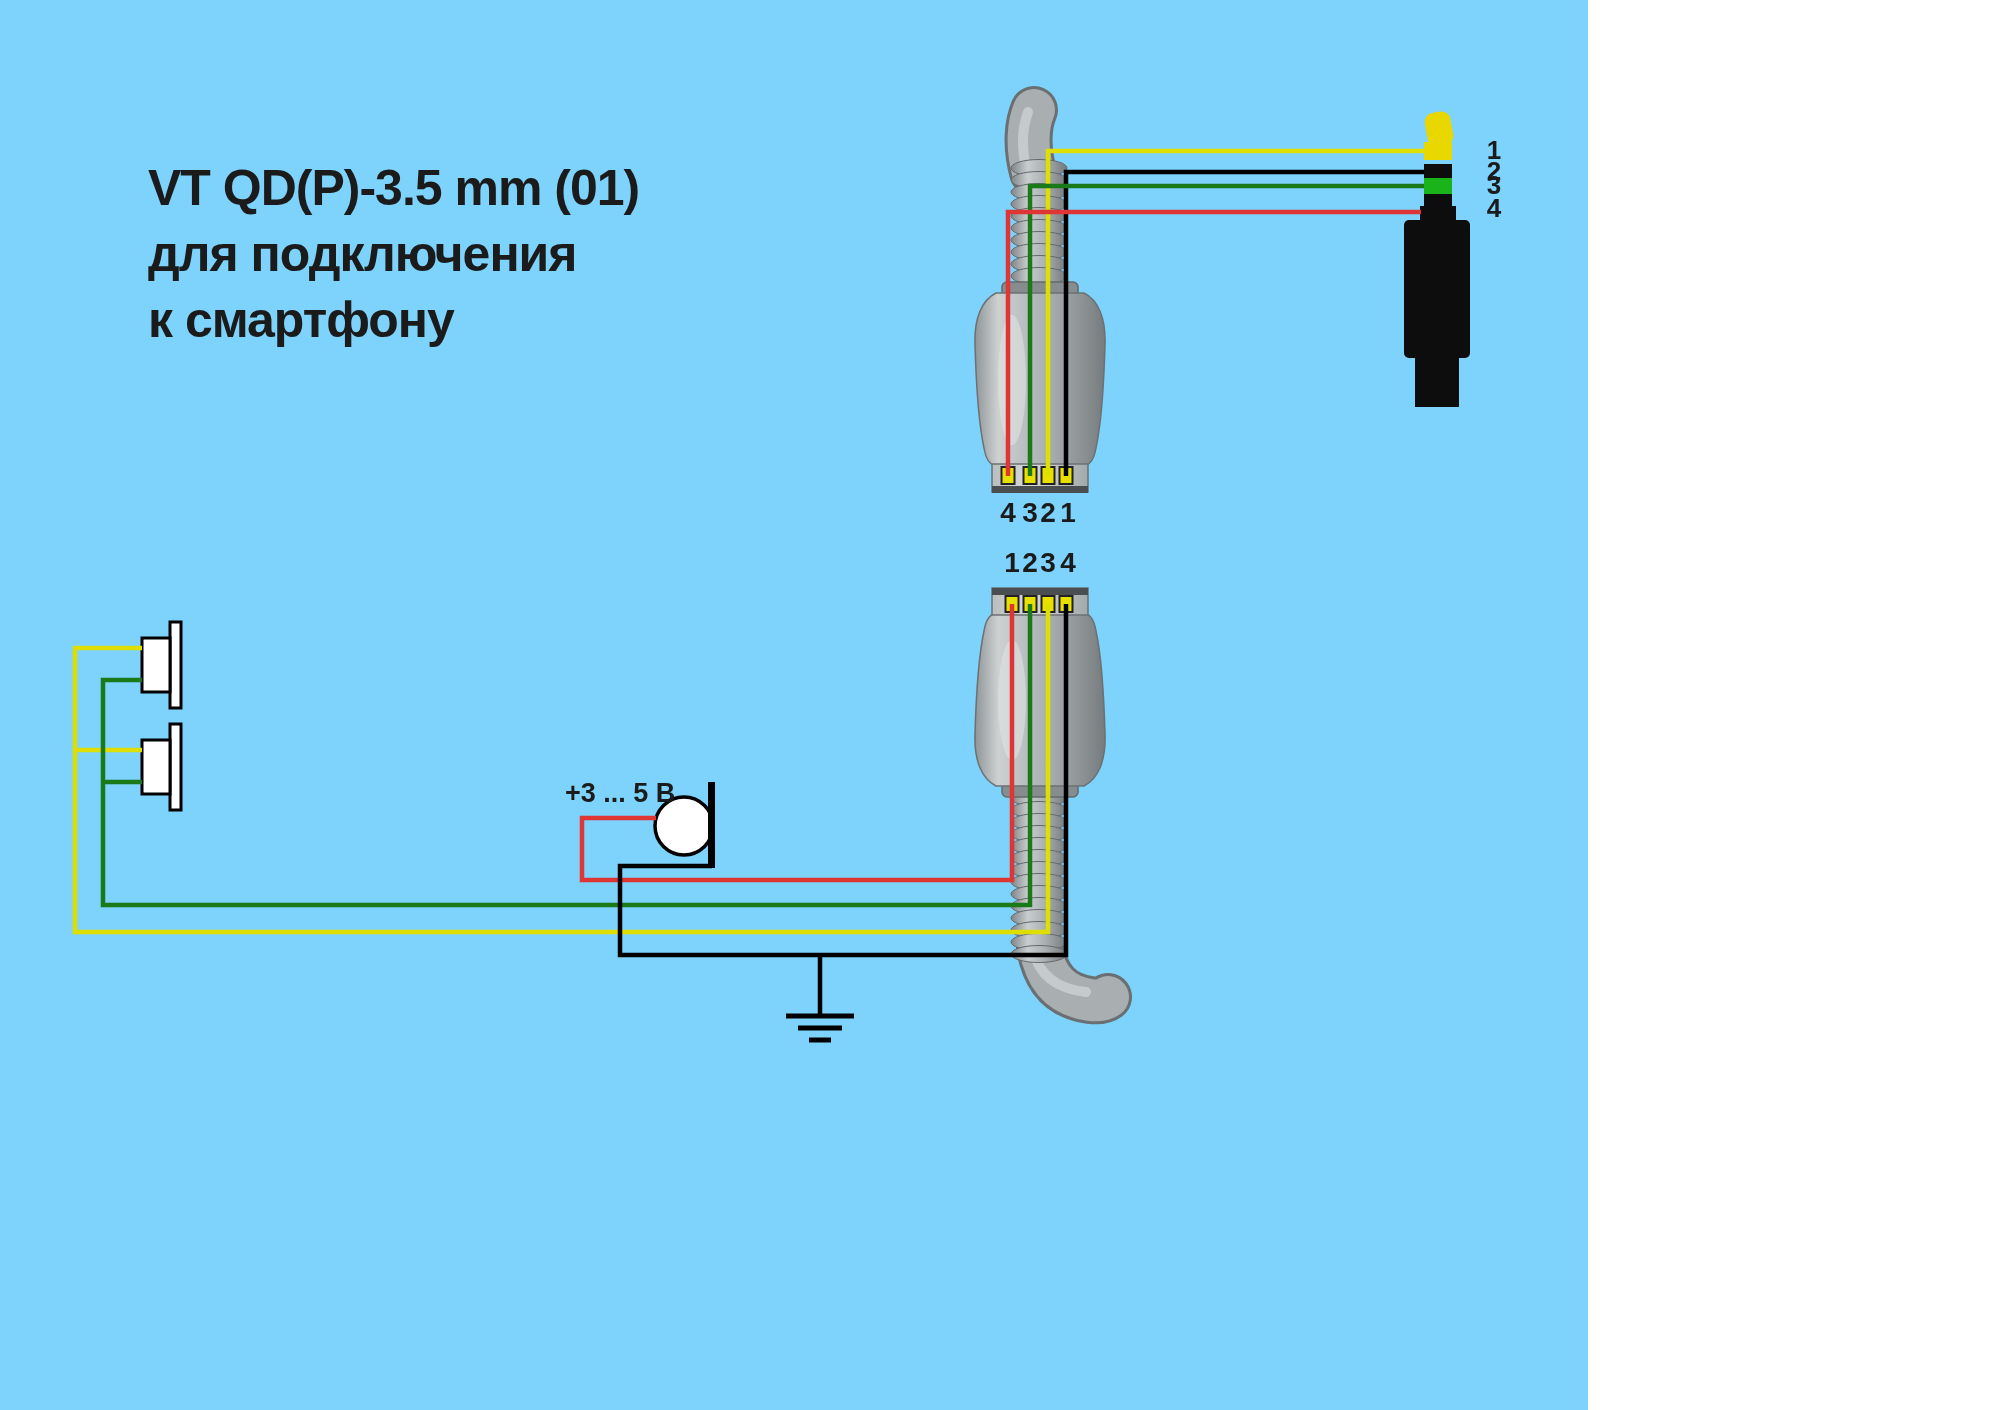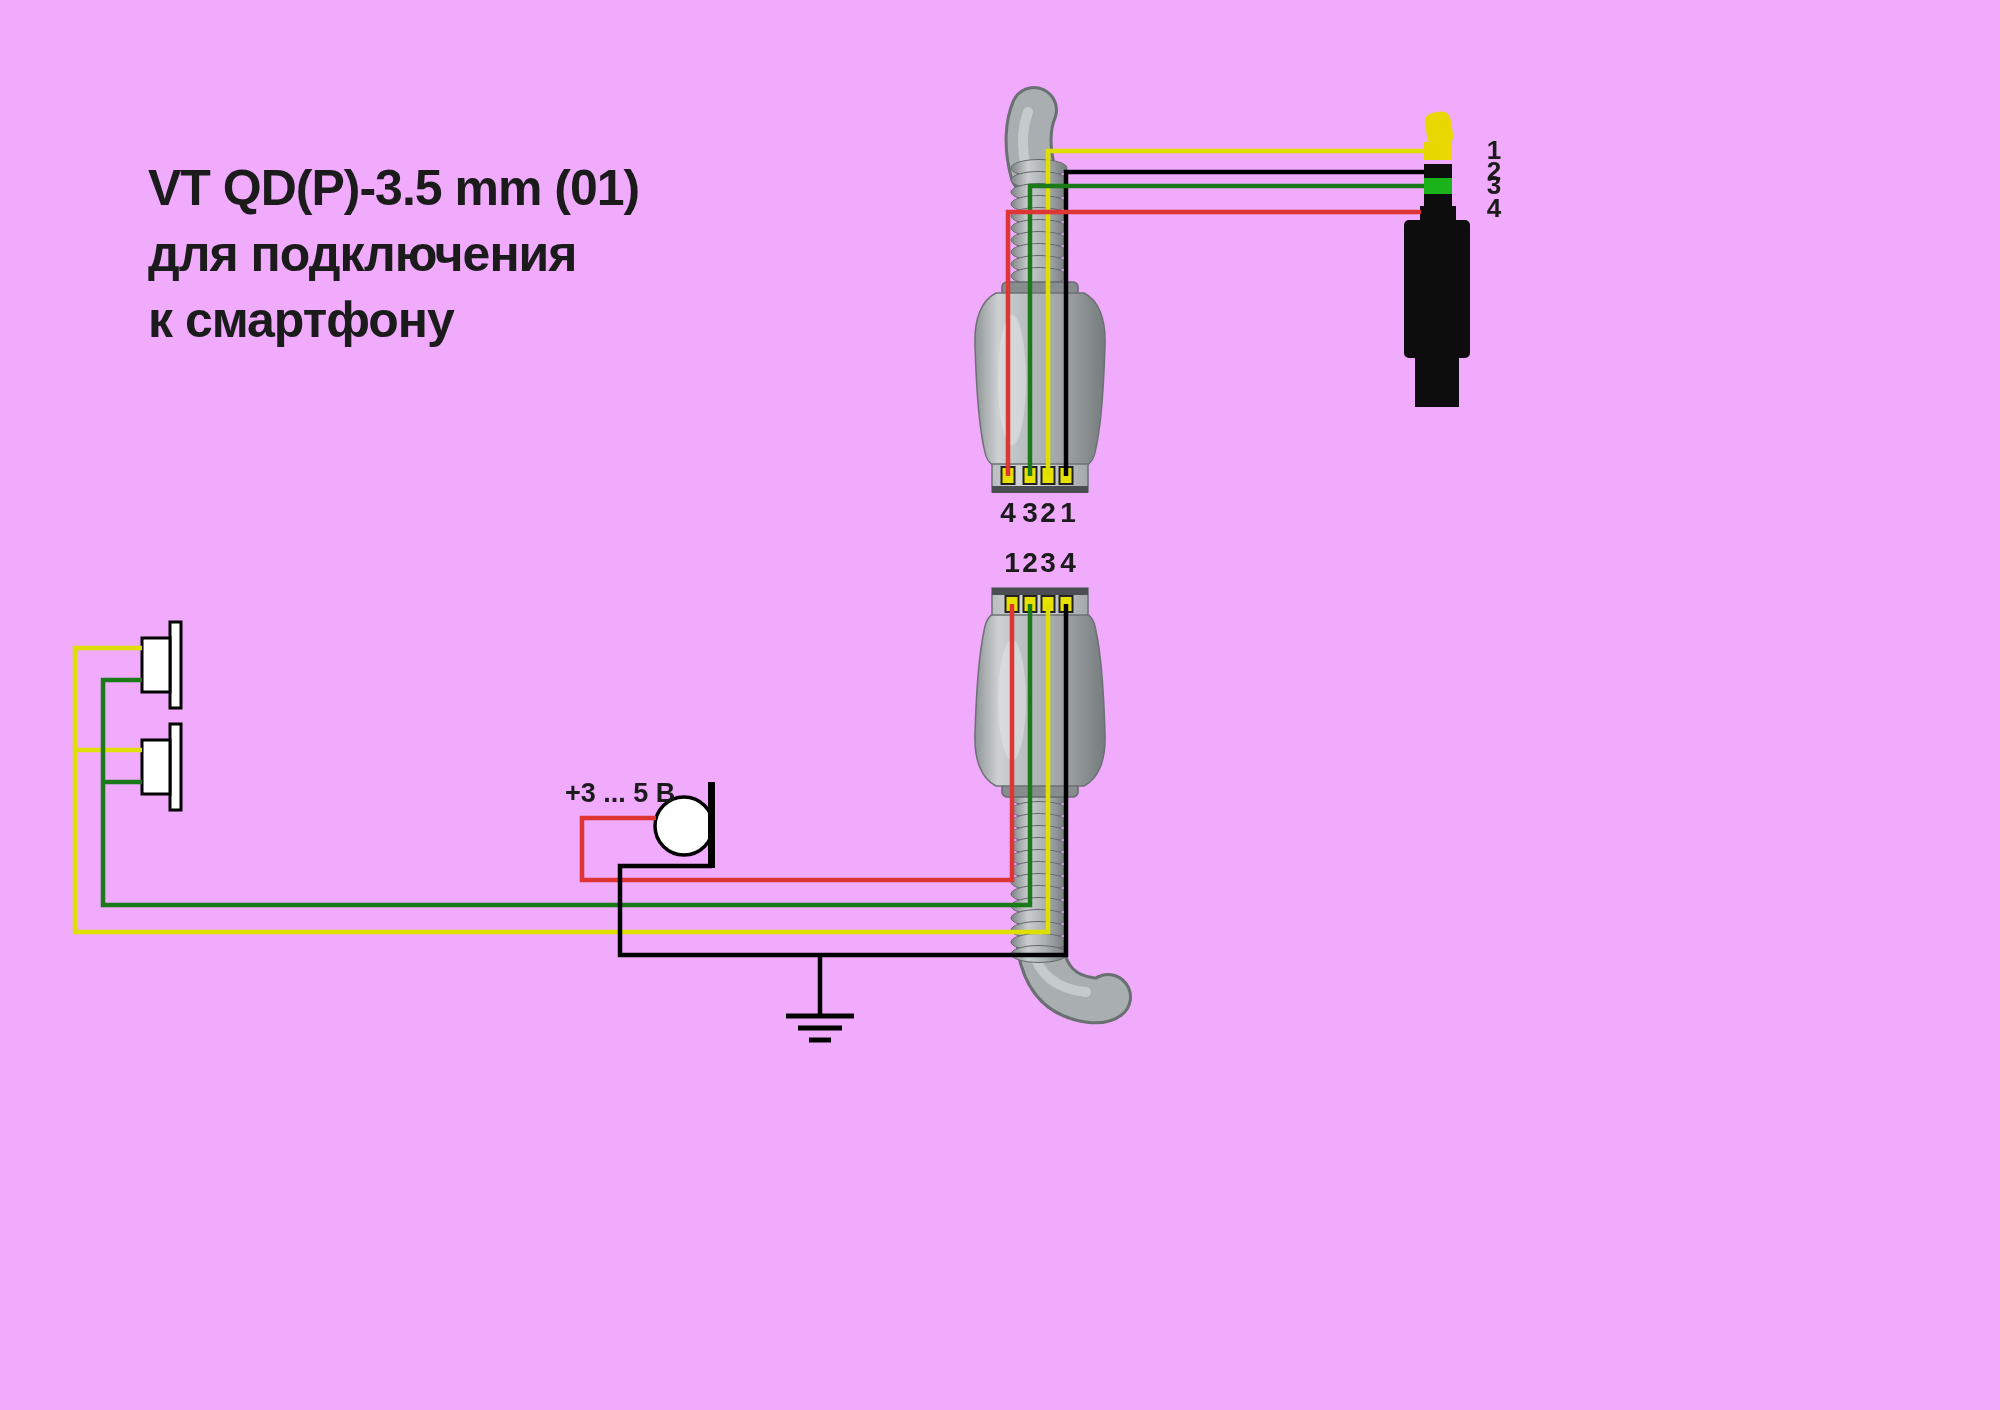--- a/index.html
+++ b/index.html
@@ -1,16 +1,16 @@
 <!DOCTYPE html>
 <html><head>
 <meta charset="utf-8">
 <style>
   html,body{margin:0;padding:0;background:#ffffff;}
-  .stage{width:2000px;height:1410px;position:relative;background:#f0abfc;overflow:hidden;}
+  .stage{width:1588px;height:1410px;position:relative;background:#7dd3fc;overflow:hidden;}
   svg{display:block;}
   text{font-family:"Liberation Sans",sans-serif;font-weight:bold;fill:#1b1b1b;}
   .title-text{font-size:50px;letter-spacing:-1px;}
   .pin-label{font-size:28px;text-anchor:middle;}
   .jack-num{font-size:26px;text-anchor:middle;}
   .mic-label{font-size:27px;}
   .wire{fill:none;stroke-width:4.5;stroke-linecap:butt;stroke-linejoin:miter;}
   .outline{fill:#ffffff;stroke:#000000;stroke-width:3;}
 </style>
 </head>

